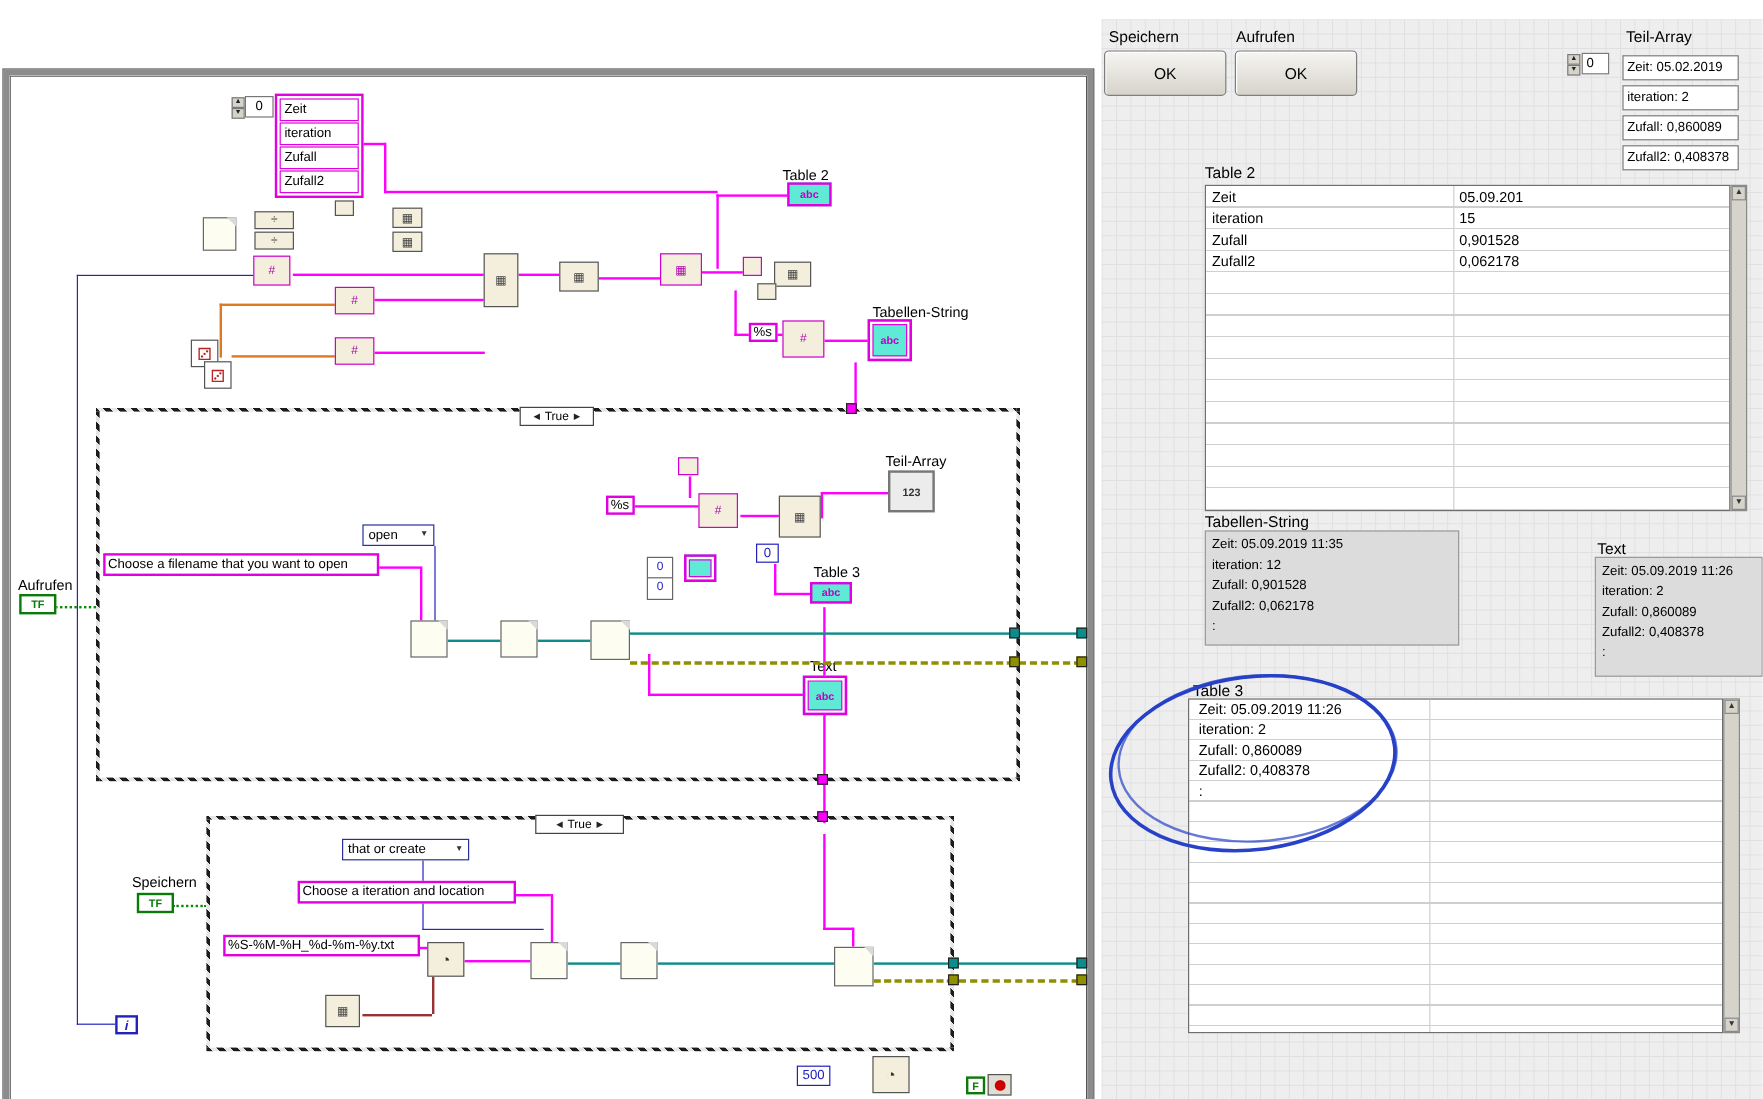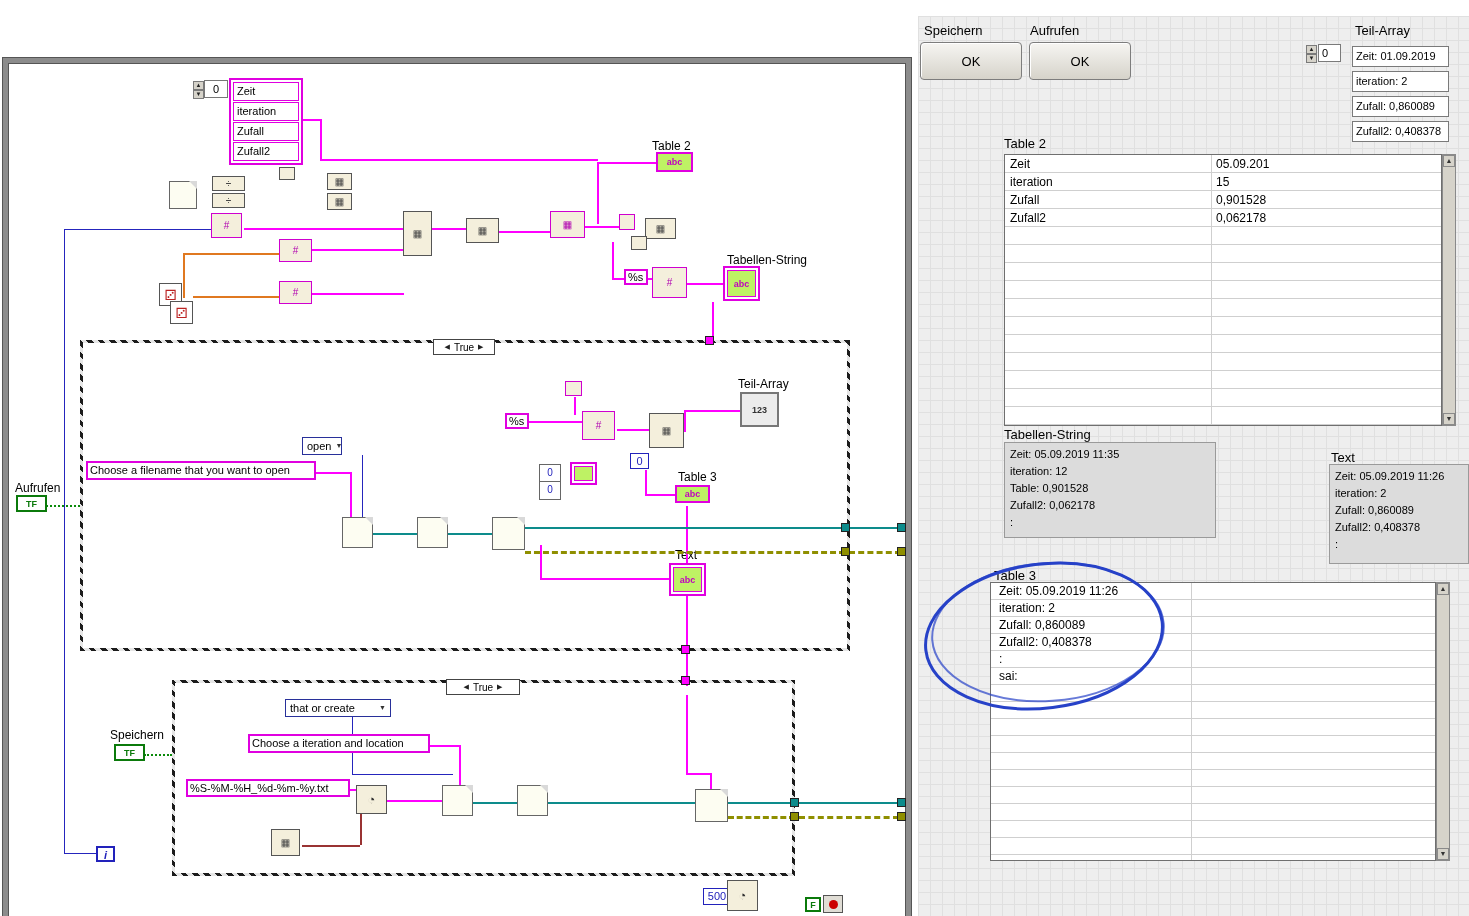--- a/index.html
+++ b/index.html
@@ -48,21 +48,21 @@
   .node{position:absolute;background:#f4efdc;border:1px solid #555;
     display:flex;align-items:center;justify-content:center;font-size:10px;color:#444;z-index:6;}
   .pinknode{border-color:#cf00cf;color:#b000b0;}
   .dice{background:#fff;color:#bb2222;font-size:14px;}
   .clocknode{font-size:13px;color:#333;}
   .file-icon{position:absolute;background:#fdfdf2;border:1px solid #666;z-index:6;}
   .file-icon::after{content:"";position:absolute;top:-1px;right:-1px;width:0;height:0;
     border-top:8px solid #d9d9d9;border-left:8px solid transparent;}
   .pinkbox{position:absolute;background:#fff;border:2px solid #e000e0;font-size:11px;
     line-height:15px;padding:0 2px;color:#000;white-space:nowrap;z-index:6;}
-  .term{position:absolute;background:#bef264;border:2px solid #e000e0;z-index:6;
+  .term{position:absolute;background:#5eead4;border:2px solid #e000e0;z-index:6;
     display:flex;align-items:center;justify-content:center;
     font-size:9px;font-weight:bold;color:#c000c0;}
   .term.dbl{box-shadow:inset 0 0 0 2px #fff,inset 0 0 0 3px #e000e0;}
   .term.gray{border-color:#777;color:#333;background:#ececec;}
   .bluebox{position:absolute;background:#fff;border:1px solid #2222bb;font-size:11px;
     line-height:14px;text-align:center;color:#2222bb;z-index:6;}
   .numcl{position:absolute;border:1px solid #666;background:#fff;z-index:6;}
   .numcl div{height:17px;border-bottom:1px solid #666;font-size:10px;line-height:16px;
     text-align:center;color:#2222bb;}
   .numcl div:last-child{border-bottom:none;}
@@ -108,21 +108,21 @@
     <div class="fp-label" style="left:112px;top:7px">Aufrufen</div>
     <div class="okbtn" style="left:2px;top:26px;width:102px;height:38px">OK</div>
     <div class="okbtn" style="left:111px;top:26px;width:102px;height:38px">OK</div>
 
     <div class="fp-label" style="left:437px;top:7px">Teil-Array</div>
     <div class="spinbtns" style="left:388px;top:29px">
       <span>▲</span>
       <span>▼</span>
     </div>
     <div class="strbox" style="left:400px;top:28px;width:23px;height:18px;line-height:16px">0</div>
-    <div class="strbox" style="left:434px;top:30px;width:97px;height:21px">Zeit: 01.09.2019</div>
+    <div class="strbox" style="left:434px;top:30px;width:97px;height:21px">Zeit: 05.02.2019</div>
     <div class="strbox" style="left:434px;top:55px;width:97px;height:21px">iteration: 2</div>
     <div class="strbox" style="left:434px;top:80px;width:97px;height:21px">Zufall: 0,860089</div>
     <div class="strbox" style="left:434px;top:105px;width:97px;height:21px">Zufall2: 0,408378</div>
 
     <div class="fp-label" style="left:86px;top:120px">Table 2</div>
     <div class="tablewrap" style="left:86px;top:138px;width:454px;height:272px">
       <div class="tbody" style="width:438px;height:272px">
         <div class="tdivider" style="left:206px"></div>
         <div class="trow" style="top:0;height:18px;line-height:18px">
           <span style="left:5px">Zeit</span>
@@ -144,21 +144,21 @@
       <div class="sbar" style="left:438px;top:0;height:272px">
         <span style="top:0">▲</span>
         <span style="bottom:0">▼</span>
       </div>
     </div>
 
     <div class="fp-label" style="left:86px;top:411px">Tabellen-String</div>
     <div class="graybox" style="left:86px;top:426px;width:212px;height:96px">
       <span>Zeit: 05.09.2019 11:35</span>
       <span>iteration: 12</span>
-      <span>Table: 0,901528</span>
+      <span>Zufall: 0,901528</span>
       <span>Zufall2: 0,062178</span>
       <span>:</span>
     </div>
 
     <div class="fp-label" style="left:413px;top:434px">Text</div>
     <div class="graybox" style="left:411px;top:448px;width:140px;height:100px">
       <span>Zeit: 05.09.2019 11:26</span>
       <span>iteration: 2</span>
       <span>Zufall: 0,860089</span>
       <span>Zufall2: 0,408378</span>
@@ -176,23 +176,20 @@
             <span style="left:8px">iteration: 2</span>
           </div>
         <div class="trow" style="top:34px;height:17px;line-height:17px">
             <span style="left:8px">Zufall: 0,860089</span>
           </div>
         <div class="trow" style="top:51px;height:17px;line-height:17px">
             <span style="left:8px">Zufall2: 0,408378</span>
           </div>
         <div class="trow" style="top:68px;height:17px;line-height:17px">
             <span style="left:8px">:</span>
-          </div>
-        <div class="trow" style="top:85px;height:17px;line-height:17px">
-            <span style="left:8px">sai:</span>
           </div>
       </div>
       <div class="sbar" style="left:446px;top:0;height:279px">
         <span style="top:0">▲</span>
         <span style="bottom:0">▼</span>
       </div>
     </div>
 
     <svg class="annot" style="left:0;top:536px" width="262" height="168">
       <ellipse cx="126" cy="84" rx="119" ry="72" fill="none" stroke="#2742c8" stroke-width="3" transform="rotate(-7 126 84)"></ellipse>
@@ -329,21 +326,21 @@
   <div class="term" style="left:656px;top:136px;width:37px;height:20px">abc</div>
   <div class="dlbl" style="left:727px;top:237px">Tabellen-String</div>
   <div class="term dbl" style="left:723px;top:250px;width:37px;height:35px">abc</div>
 
   <div class="node pinknode" style="left:565px;top:365px;width:17px;height:15px"></div>
   <div class="pinkbox" style="left:505px;top:397px;width:24px;height:16px;line-height:12px">%s</div>
   <div class="node pinknode" style="left:582px;top:395px;width:33px;height:29px">#</div>
   <div class="node" style="left:649px;top:397px;width:35px;height:35px">▦</div>
   <div class="dlbl" style="left:738px;top:361px">Teil-Array</div>
   <div class="term gray" style="left:740px;top:376px;width:39px;height:35px">123</div>
-  <div class="dd" style="left:302px;top:421px;width:40px;height:18px">
+  <div class="dd" style="left:302px;top:421px;width:60px;height:18px">
     <span>open</span>
     <span class="arr">▼</span>
   </div>
   <div class="pinkbox" style="left:86px;top:445px;width:230px;height:19px">Choose  a filename that you want to open</div>
   <div class="bluebox" style="left:630px;top:437px;width:19px;height:16px">0</div>
   <div class="numcl" style="left:539px;top:448px;width:22px">
     <div>0</div>
     <div>0</div>
   </div>
   <div class="term dbl" style="left:570px;top:446px;width:27px;height:23px"></div>
@@ -367,20 +364,20 @@
   <div class="node clocknode" style="left:356px;top:769px;width:31px;height:29px">◔</div>
   <div class="file-icon" style="left:442px;top:769px;width:31px;height:31px"></div>
   <div class="file-icon" style="left:517px;top:769px;width:31px;height:31px"></div>
   <div class="file-icon" style="left:695px;top:773px;width:33px;height:33px"></div>
   <div class="node" style="left:271px;top:813px;width:29px;height:27px">▦</div>
 
   <div class="dlbl" style="left:110px;top:712px">Speichern</div>
   <div class="tfbox" style="left:114px;top:728px;width:31px;height:17px">TF</div>
 
   <div class="bluebox" style="left:96px;top:830px;width:19px;height:16px;border-width:2px;font-style:italic;font-weight:bold">i</div>
-  <div class="bluebox" style="left:703px;top:872px;width:28px;height:17px">500</div>
+  <div class="bluebox" style="left:664px;top:872px;width:28px;height:17px">500</div>
   <div class="node clocknode" style="left:727px;top:864px;width:31px;height:31px">◔</div>
   <div class="tfbox" style="left:805px;top:881px;width:16px;height:15px">F</div>
   <div class="abort" style="left:823px;top:879px;width:20px;height:18px">
       <div></div>
     </div>
 
 </div>
 
 </body></html>

